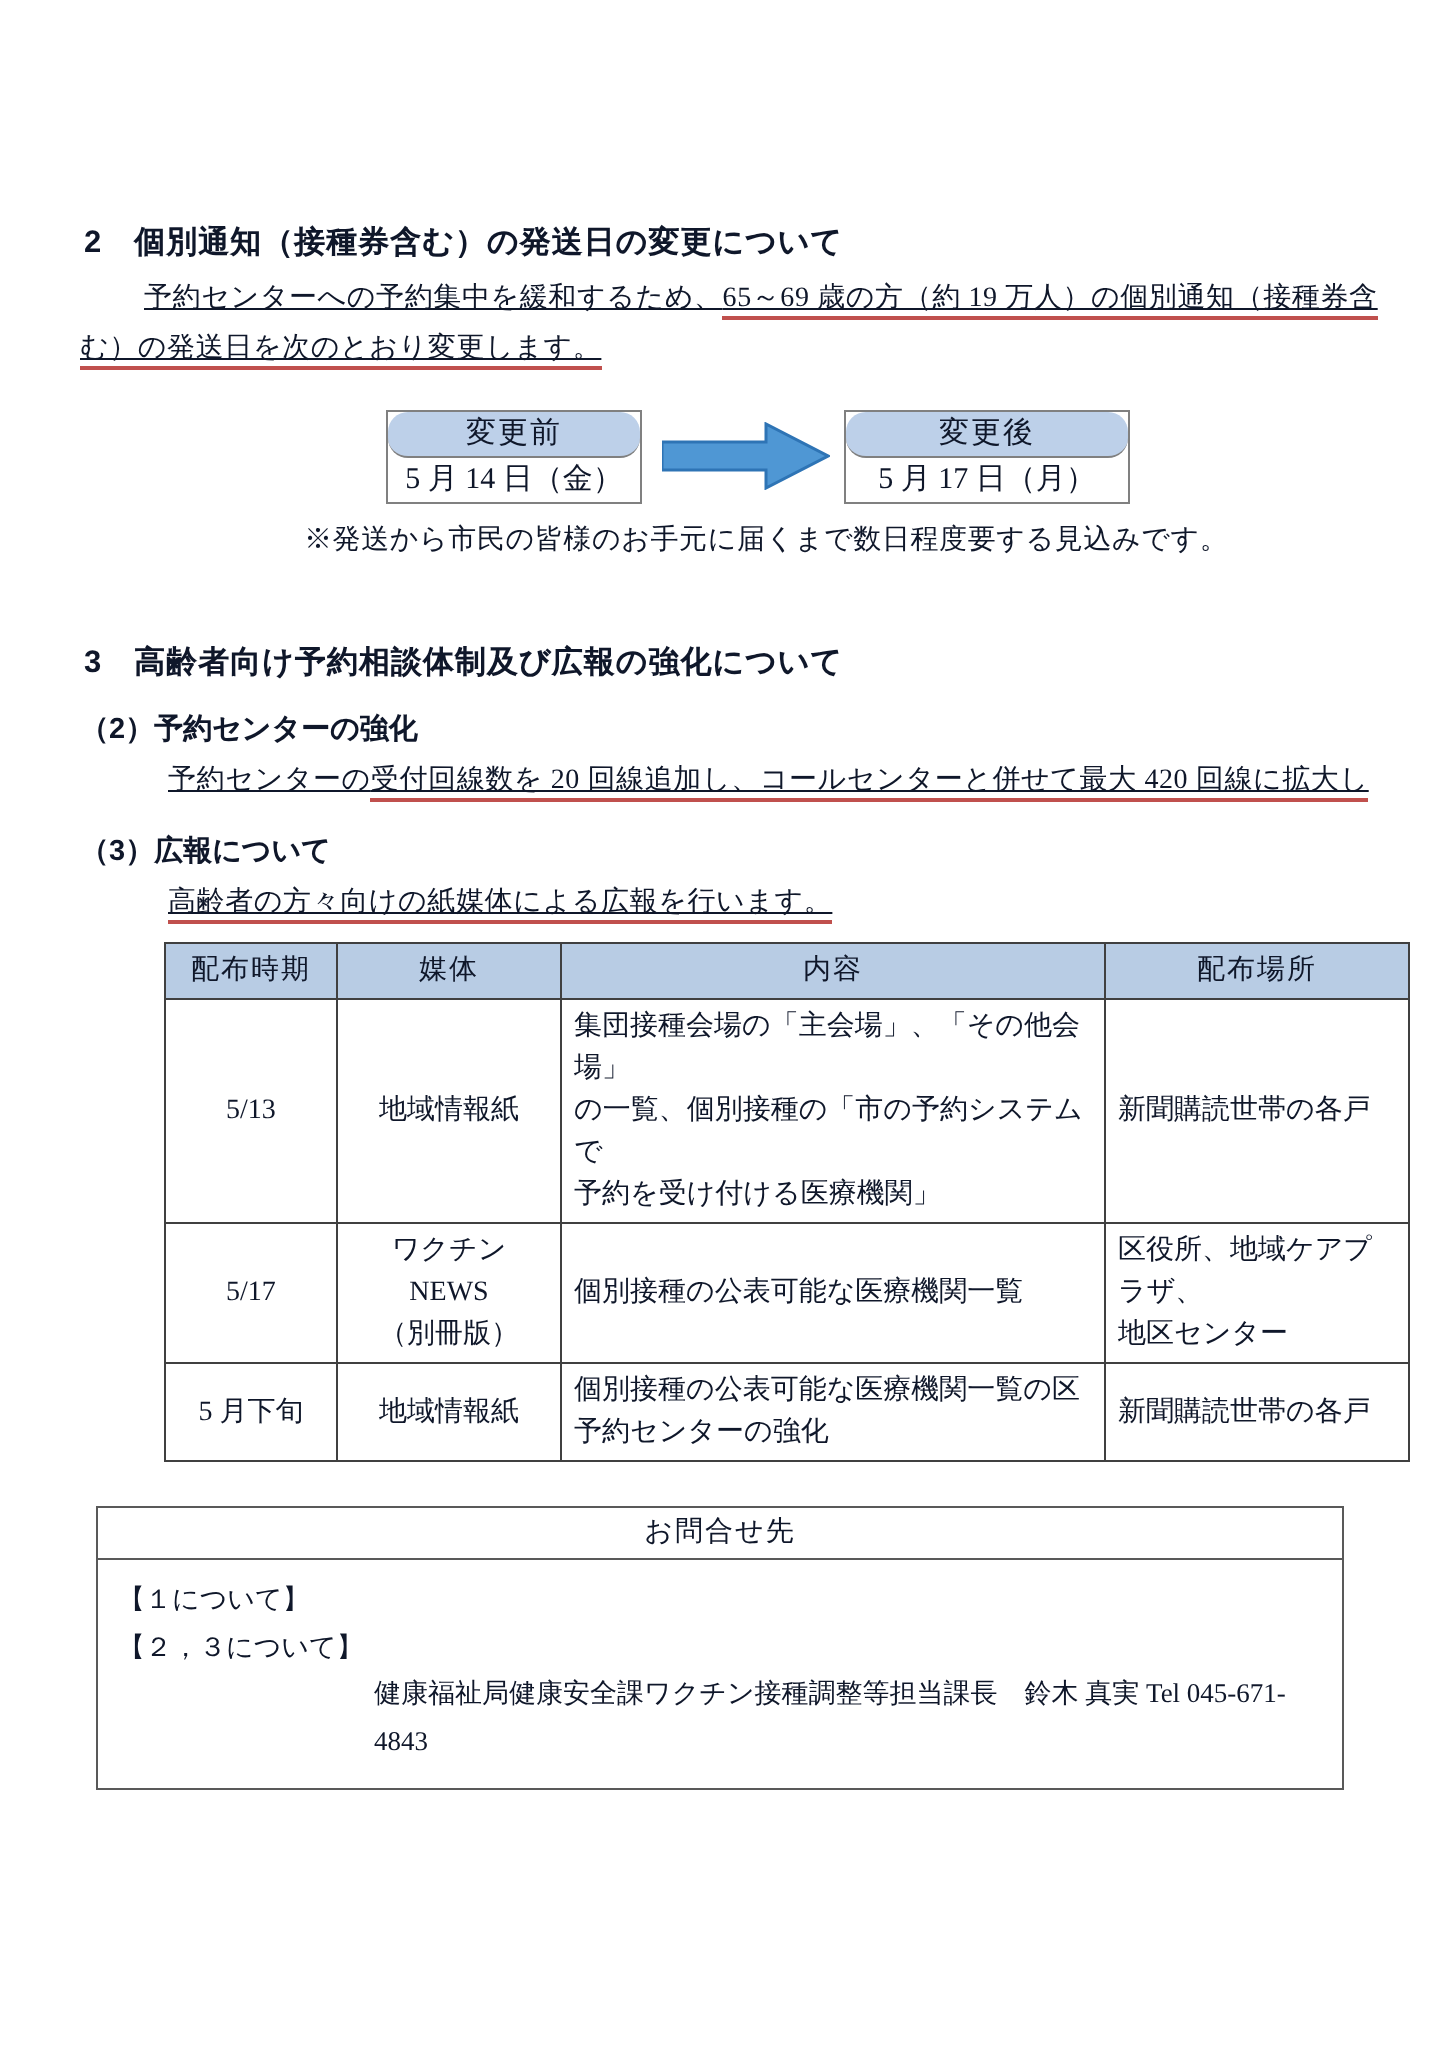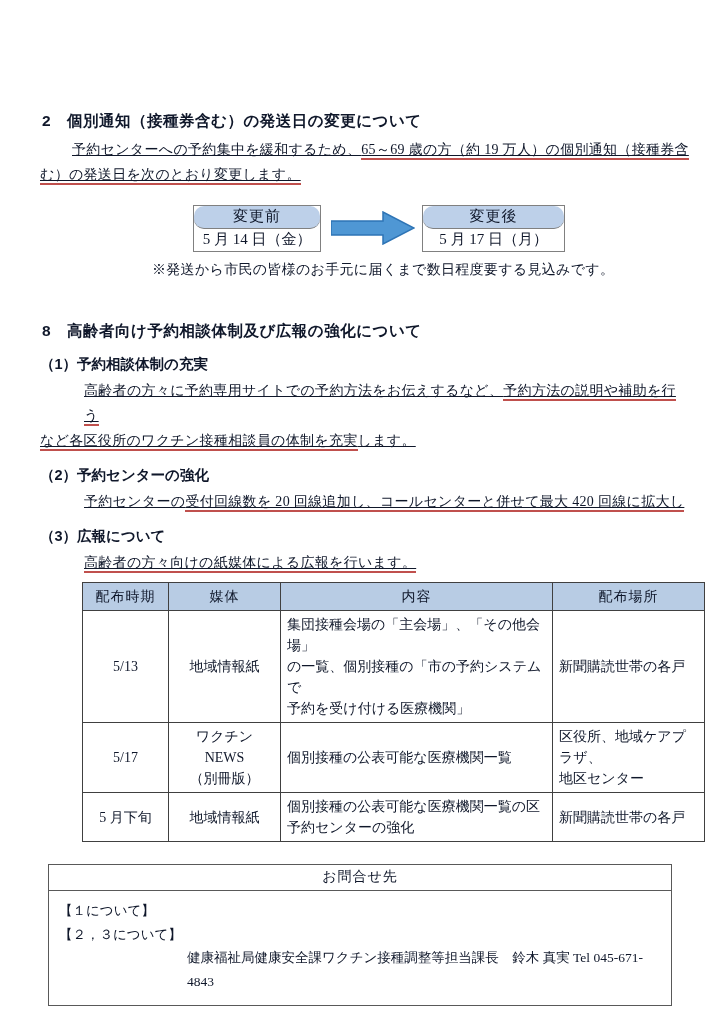--- a/index.html
+++ b/index.html
@@ -131,29 +131,22 @@
       </span>
       <div class="change-box cb-after">
         <div class="cb-head">変更後</div>
         <div class="cb-val">5 月 17 日（月）</div>
       </div>
     </div>
     <div class="note">※発送から市民の皆様のお手元に届くまで数日程度要する見込みです。</div>
   </div>
 
   <div class="sec3">
-    <h2 class="h-main">8　高齢者向け予約相談体制及び広報の強化について</h2>
-
-    <div class="sub">
-      <h3 class="h-sub">（1）予約相談体制の充実</h3>
-      <p class="para">
-        <span class="pline indent2"><span>高齢者の方々に予約専用サイトでの予約方法をお伝えするなど、</span><span class="ul">予約方法の説明や補助を行う</span></span>
-        <span class="pline"><span class="ul">など各区役所のワクチン接種相談員の体制を充実</span><span>します。</span></span>
-      </p>
-    </div>
+    <h2 class="h-main">3　高齢者向け予約相談体制及び広報の強化について</h2>
+
 
     <div class="sub">
       <h3 class="h-sub">（2）予約センターの強化</h3>
       <p class="para">
         <span class="pline indent2"><span>予約センターの</span><span class="ul">受付回線数を 20 回線追加し、コールセンターと併せて最大 420 回線に拡大し</span></span>
       </p>
     </div>
 
     <div class="sub">
       <h3 class="h-sub">（3）広報について</h3>

